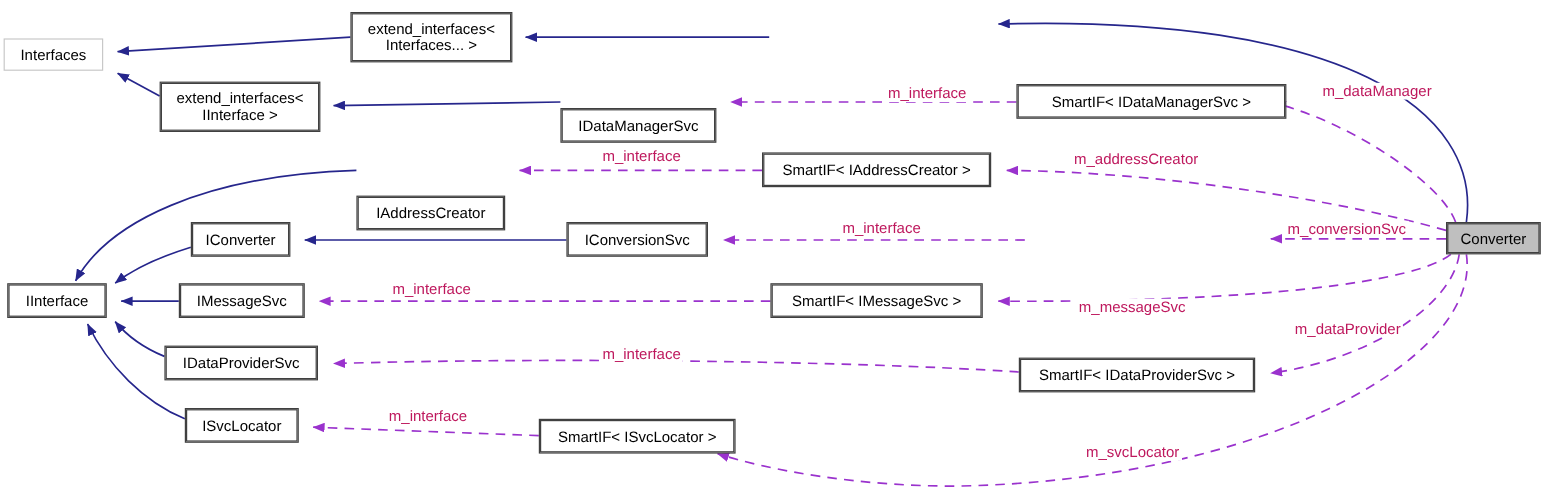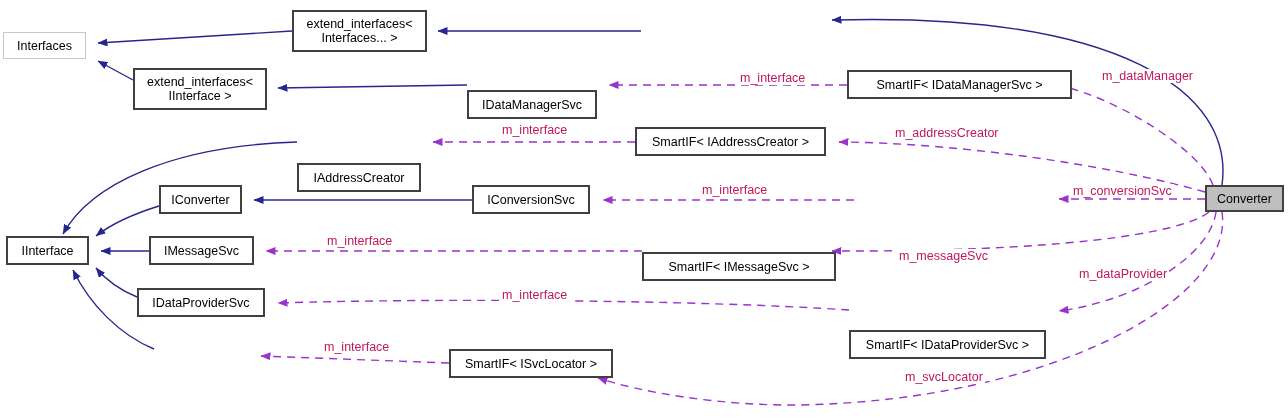--- a/index.html
+++ b/index.html
@@ -110,26 +110,27 @@
 
   <div class="node" style="left:473px;top:186px;width:116px;height:27px;">IConversionSvc</div>
 
 
   <div class="node current" style="left:1206px;top:186px;width:77px;height:25px;">Converter</div>
 
   <div class="node" style="left:7px;top:237px;width:81px;height:27px;">IInterface</div>
 
   <div class="node" style="left:150px;top:237px;width:103px;height:27px;">IMessageSvc</div>
 
-  <div class="node" style="left:643px;top:253px;width:192px;height:27px;text-align:right;">SmartIF&lt; IMessageSvc &gt;</div>
+  <div class="node" style="left:643px;top:237px;width:175px;height:27px;text-align:right;">SmartIF&lt; IMessageSvc &gt;</div>
 
   <div class="node" style="left:138px;top:289px;width:126px;height:27px;">IDataProviderSvc</div>
 
-  <div class="node" style="left:850px;top:299px;width:195px;height:27px;margin-top:32px;">SmartIF&lt; IDataProviderSvc &gt;</div>
+  <div class="node" style="left:850px;top:299px;width:195px;height:27px;">SmartIF&lt; IDataProviderSvc &gt;</div>
 
+  <div class="node" style="left:155px;top:341px;width:93px;height:27px;">ISvcLocator</div>
 
   <div class="node" style="left:450px;top:350px;width:162px;height:27px;">SmartIF&lt; ISvcLocator &gt;</div>
 
   <div class="edge-label" style="left:738px;top:71px;">m_interface</div>
 
   <div class="edge-label" style="left:500px;top:123px;">m_interface</div>
 
   <div class="edge-label" style="left:700px;top:183px;">m_interface</div>
 
   <div class="edge-label" style="left:325px;top:234px;">m_interface</div>

